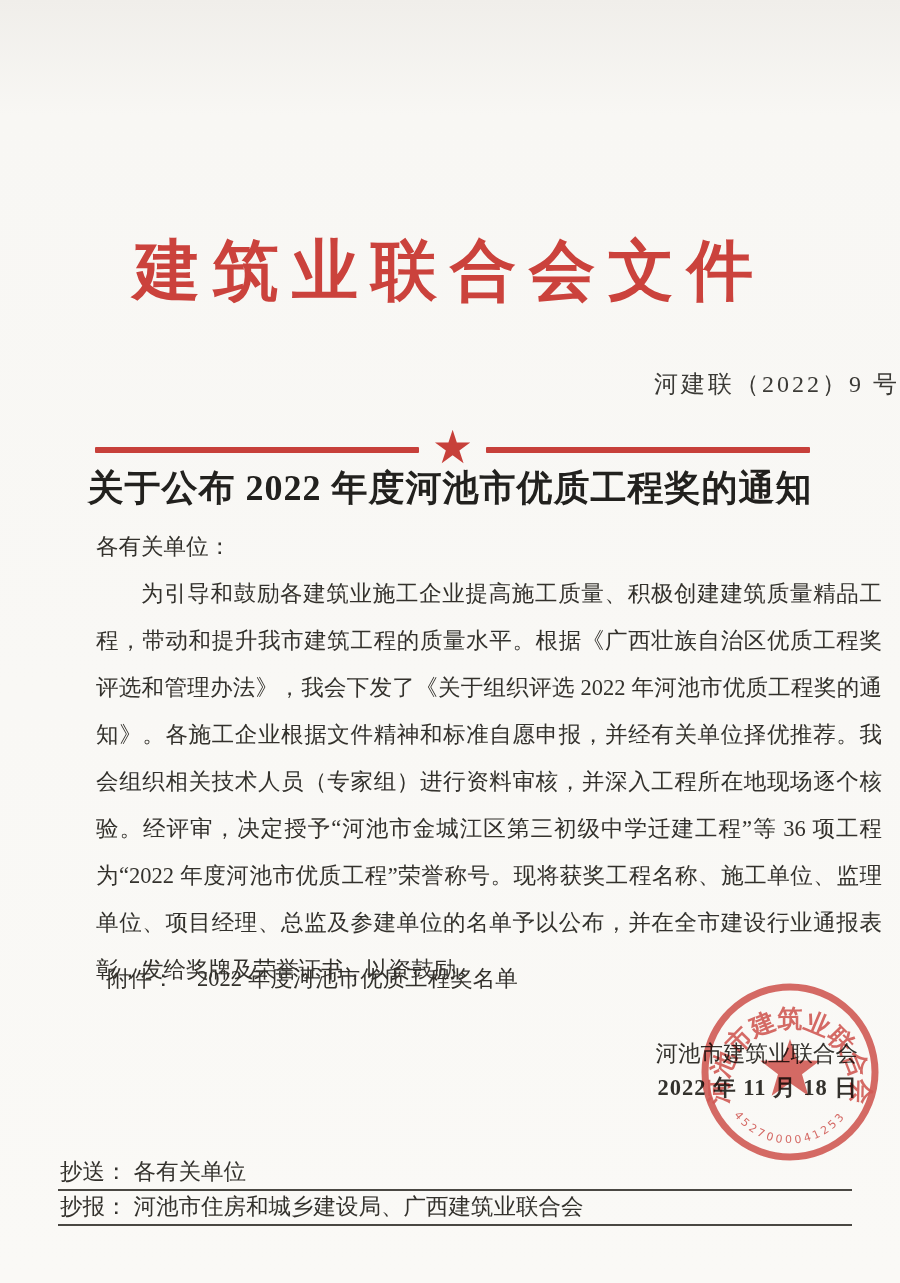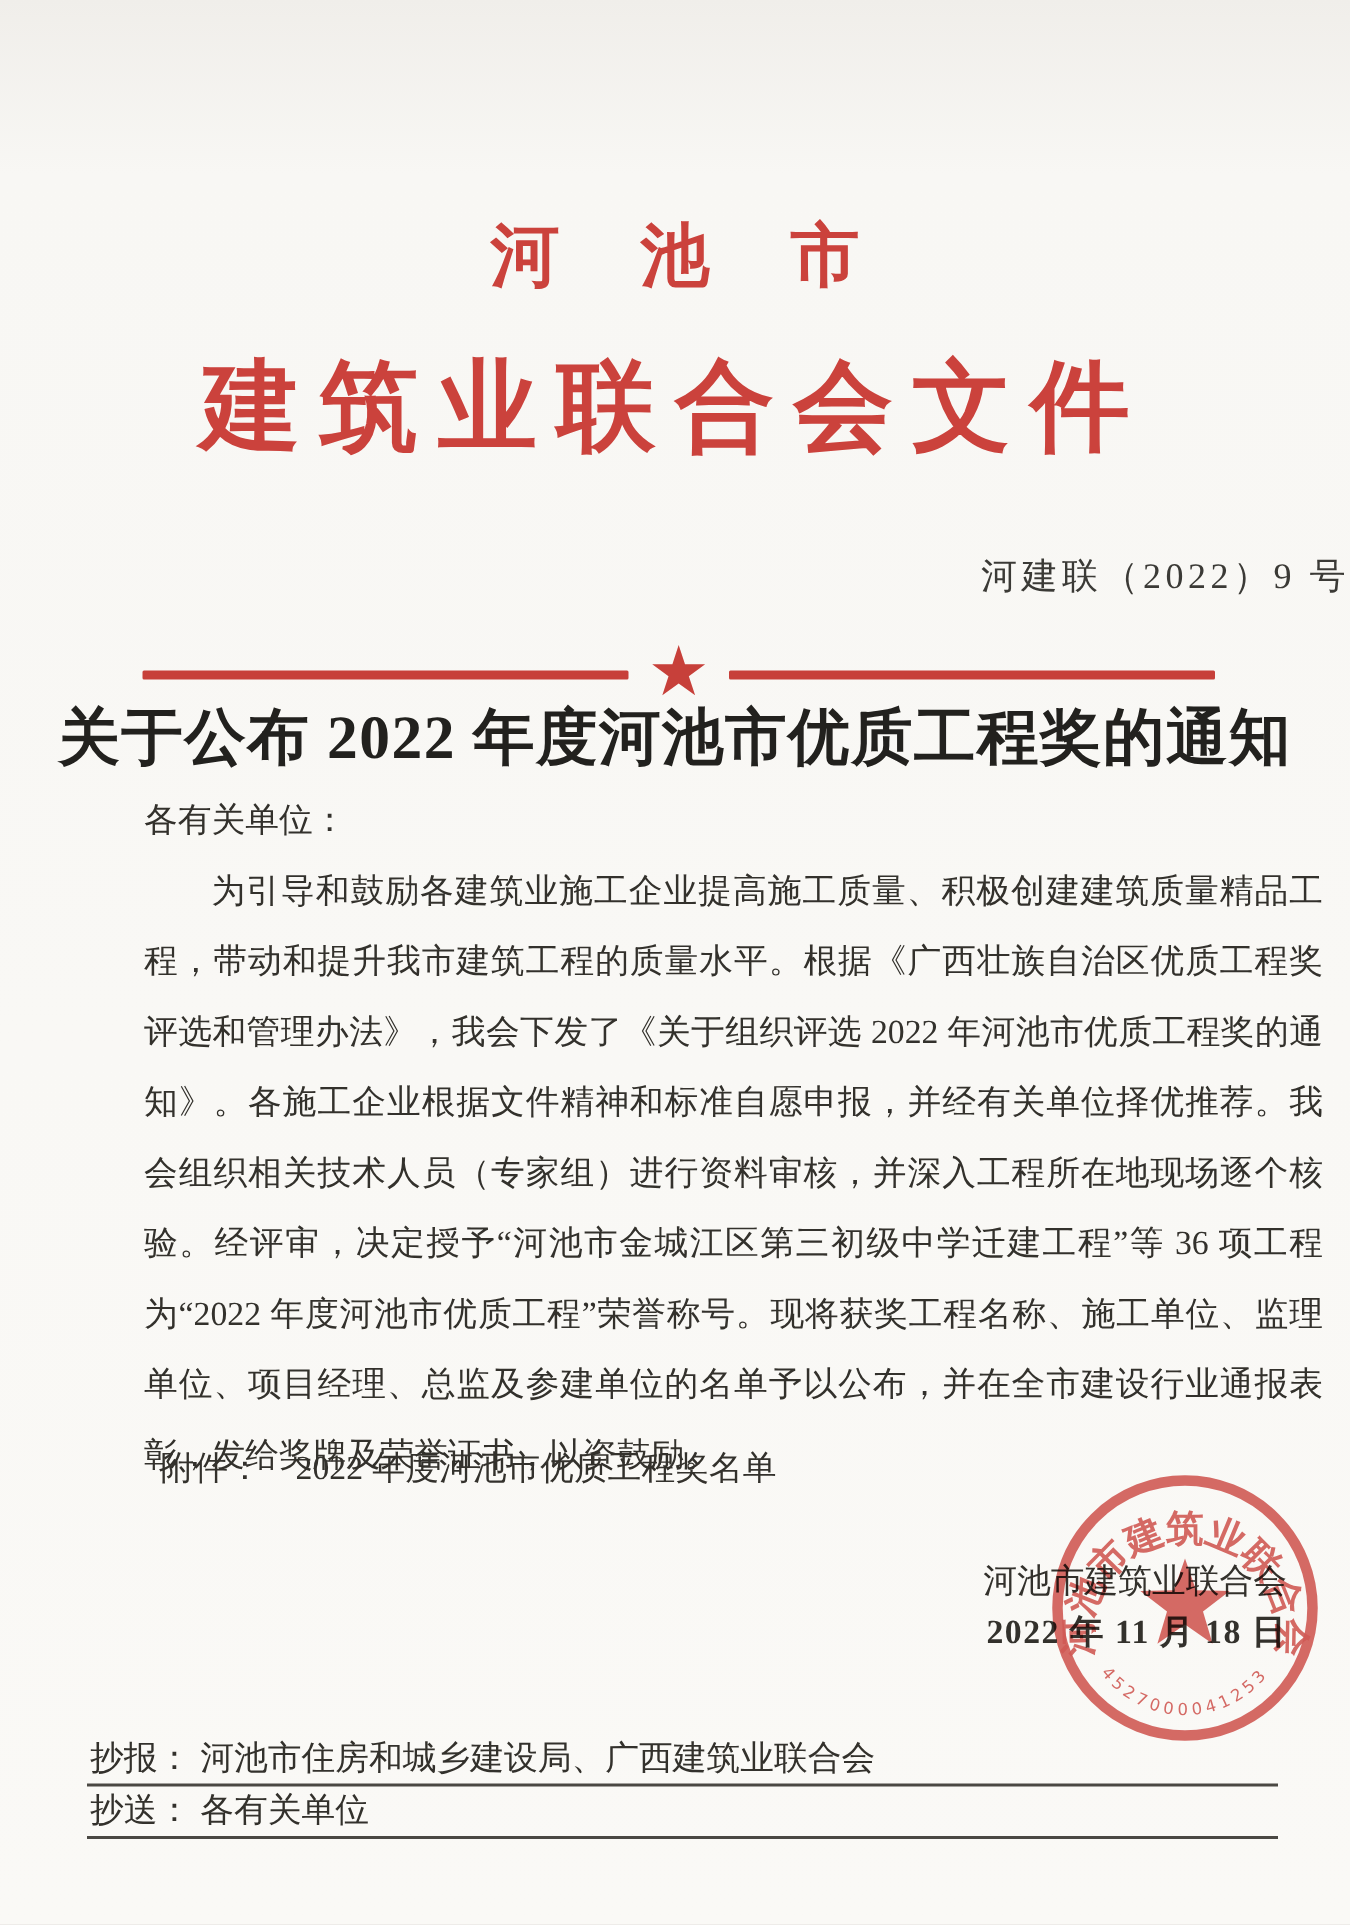--- a/index.html
+++ b/index.html
@@ -63,21 +63,21 @@
     font-family: "DejaVu Sans", sans-serif;
     font-size: 46px;
     line-height: 40px;
     margin: 0 13px 6px 13px;
   }
 
   .doc-title {
     position: absolute;
     top: 464px; left: 0; right: 0;
     text-align: center;
-    font-size: 41px;
+    font-size: 36px;
     font-weight: bold;
     color: #22211e;
     letter-spacing: 1px;
   }
 
   
   .body-block {
     position: absolute;
     top: 523px; left: 62px; width: 786px;
     font-size: 22.5px;
@@ -137,21 +137,20 @@
     padding: 6px 0 0 2px;
     line-height: 30px;
     border-bottom: none;
   }
 </style>
 </head>
 <body>
 
 <div class="paper" style="--red:#cb423c">
 
-  <div class="org-city">河池市</div>
   <div class="org-name">建筑业联合会文件</div>
 
   <div class="doc-number">河建联（2022）9 号</div>
 
   <div class="divider">
     <div class="rule"></div>
     <div class="star">★</div>
     <div class="rule"></div>
   </div>
 
@@ -181,22 +180,22 @@
     <text font-family="Liberation Serif, DejaVu Serif, serif" font-size="25" font-weight="bold" fill="#cf4540" fill-opacity="0.9">
       <textPath href="#topArc" startOffset="50%" text-anchor="middle">河池市建筑业联合会</textPath>
     </text>
     <text font-family="DejaVu Sans, sans-serif" font-size="11" letter-spacing="3" fill="#cf4540" fill-opacity="0.9">
       <textPath href="#bottomArc" startOffset="50%" text-anchor="middle">4527000041253</textPath>
     </text>
   </svg>
 
   <div class="footer">
     <div class="frow">
+      <span class="flabel">抄送：</span>
+      <span>各有关单位</span>
+    </div>
+    <div class="frow">
       <span class="flabel">抄报：</span>
       <span>河池市住房和城乡建设局、广西建筑业联合会</span>
     </div>
-    <div class="frow">
-      <span class="flabel">抄送：</span>
-      <span>各有关单位</span>
-    </div>
   </div>
 
 </div>
 
 </body></html>

